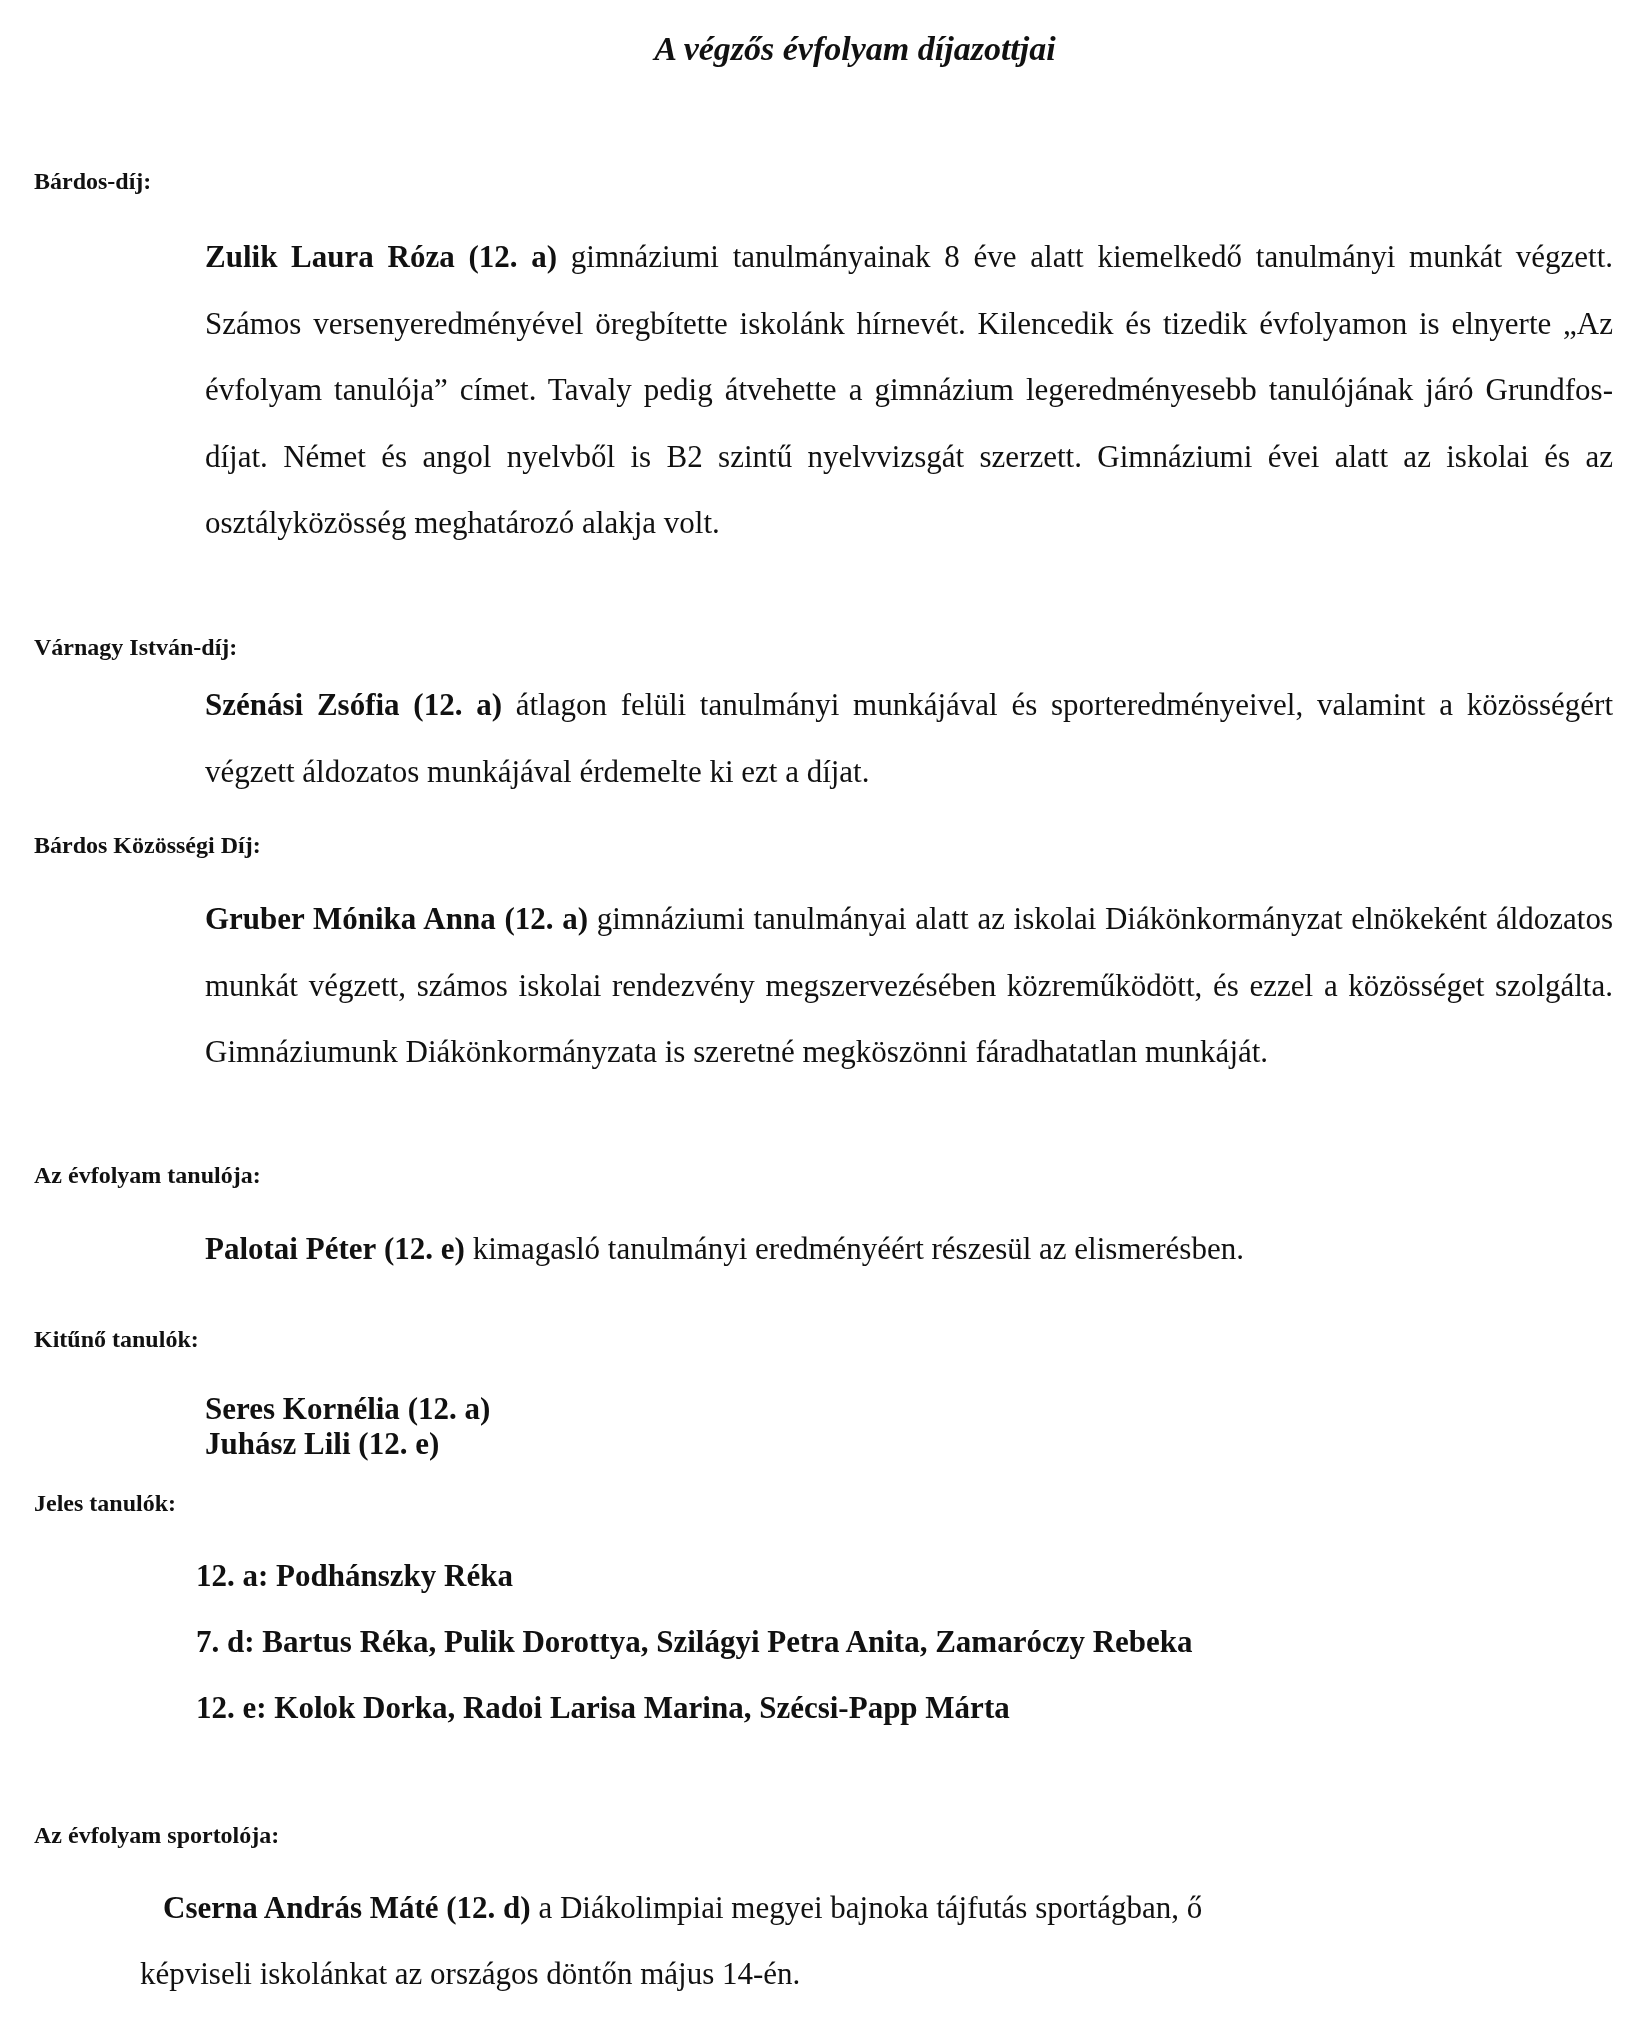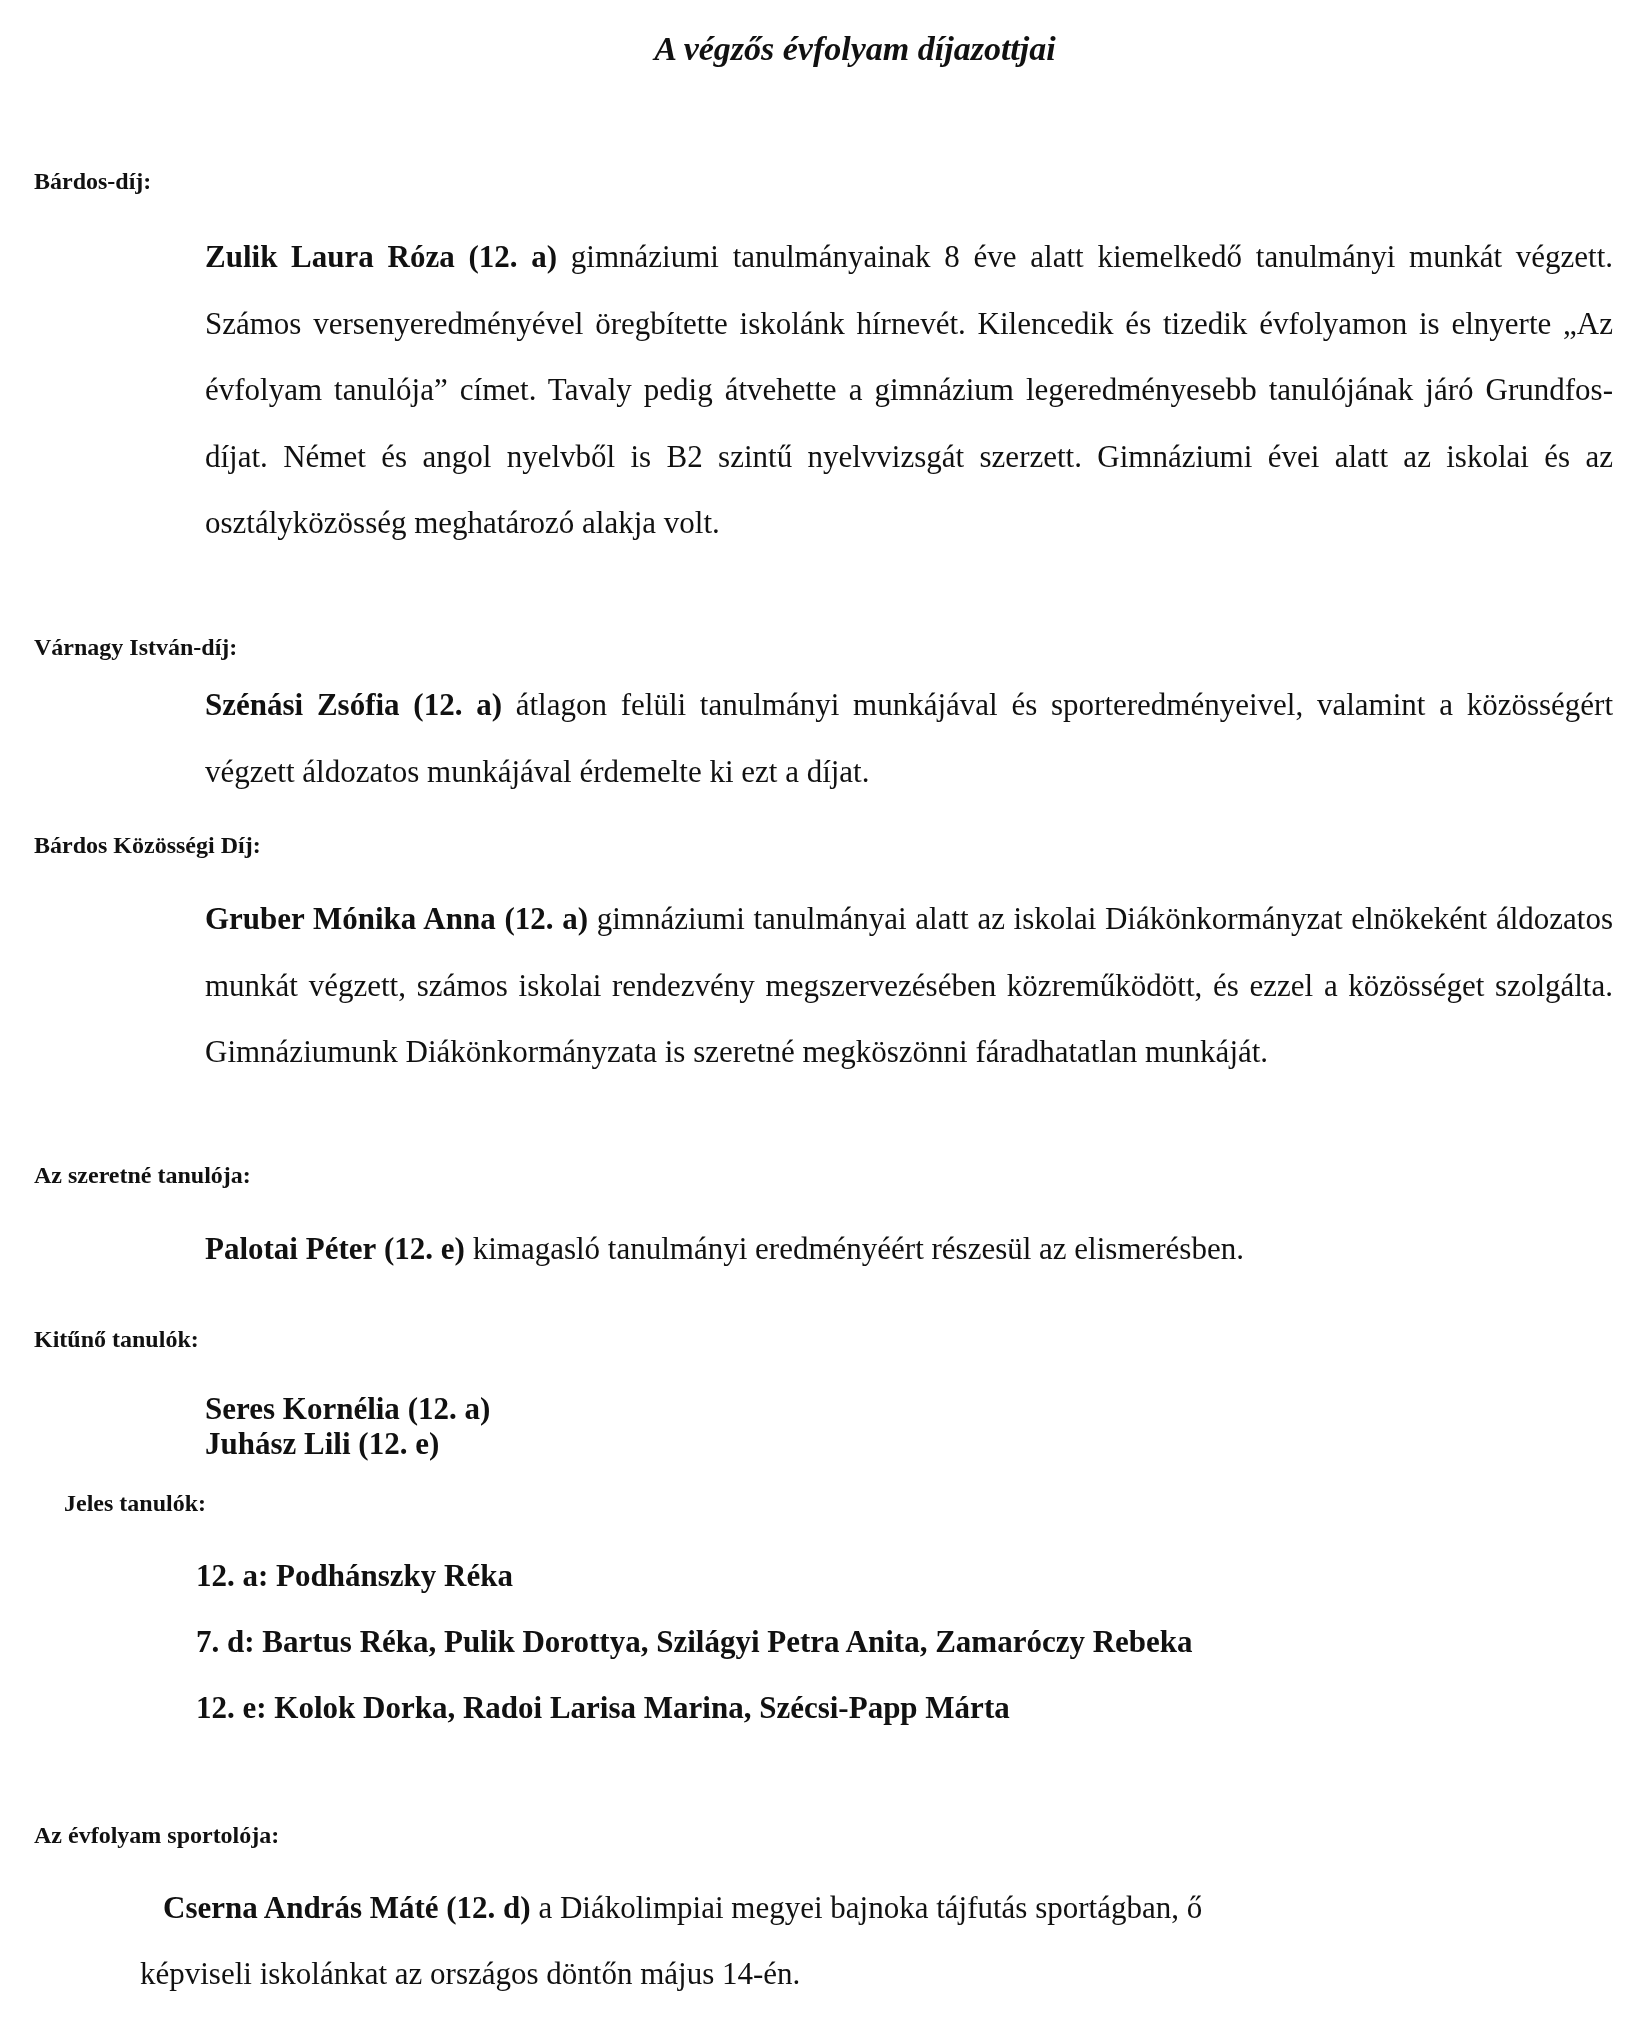--- a/index.html
+++ b/index.html
@@ -81,34 +81,34 @@
   <div class="heading" style="top:634px;">Várnagy István-díj:</div>
   <div class="para" style="top:672px;">
     <b>Szénási Zsófia</b> <b>(12. a)</b><span> átlagon felüli tanulmányi munkájával és sporteredményeivel, valamint a közösségért végzett áldozatos munkájával érdemelte ki ezt a díjat.</span>
   </div>
 
   <div class="heading" style="top:832px;">Bárdos Közösségi Díj:</div>
   <div class="para" style="top:886px;">
     <b>Gruber Mónika Anna</b> <b>(12. a)</b><span> gimnáziumi tanulmányai alatt az iskolai Diákönkormányzat elnökeként áldozatos munkát végzett, számos iskolai rendezvény megszervezésében közreműködött, és ezzel a közösséget szolgálta. Gimnáziumunk Diákönkormányzata is szeretné megköszönni fáradhatatlan munkáját.</span>
   </div>
 
-  <div class="heading" style="top:1162px;">Az szeretné tanulója:</div>
+  <div class="heading" style="top:1162px;">Az évfolyam tanulója:</div>
   <div class="para" style="top:1216px;">
     <b>Palotai Péter</b> <b>(12. e)</b><span> kimagasló tanulmányi eredményéért részesül az elismerésben.</span>
   </div>
 
   <div class="heading" style="top:1326px;">Kitűnő tanulók:</div>
   <div class="line" style="top:1358px;margin-top:31px;">
     <b>Seres Kornélia</b> <b>(12. a)</b>
   </div>
   <div class="line" style="top:1424px;">
     <b>Juhász Lili</b> <b>(12. e)</b>
   </div>
 
-  <div class="heading" style="top:1490px;margin-left:30px;">Jeles tanulók:</div>
+  <div class="heading" style="top:1490px;">Jeles tanulók:</div>
   <div class="jeles" style="top:1556px;">
     <span>12. a:</span> <span>Podhánszky Réka</span>
   </div>
   <div class="jeles" style="top:1622px;">
     <span>7. d:</span> <span>Bartus Réka, Pulik Dorottya, Szilágyi Petra Anita, Zamaróczy Rebeka</span>
   </div>
   <div class="jeles" style="top:1688px;">
     <span>12. e:</span> <span>Kolok Dorka, Radoi Larisa Marina, Szécsi-Papp Márta</span>
   </div>
 

